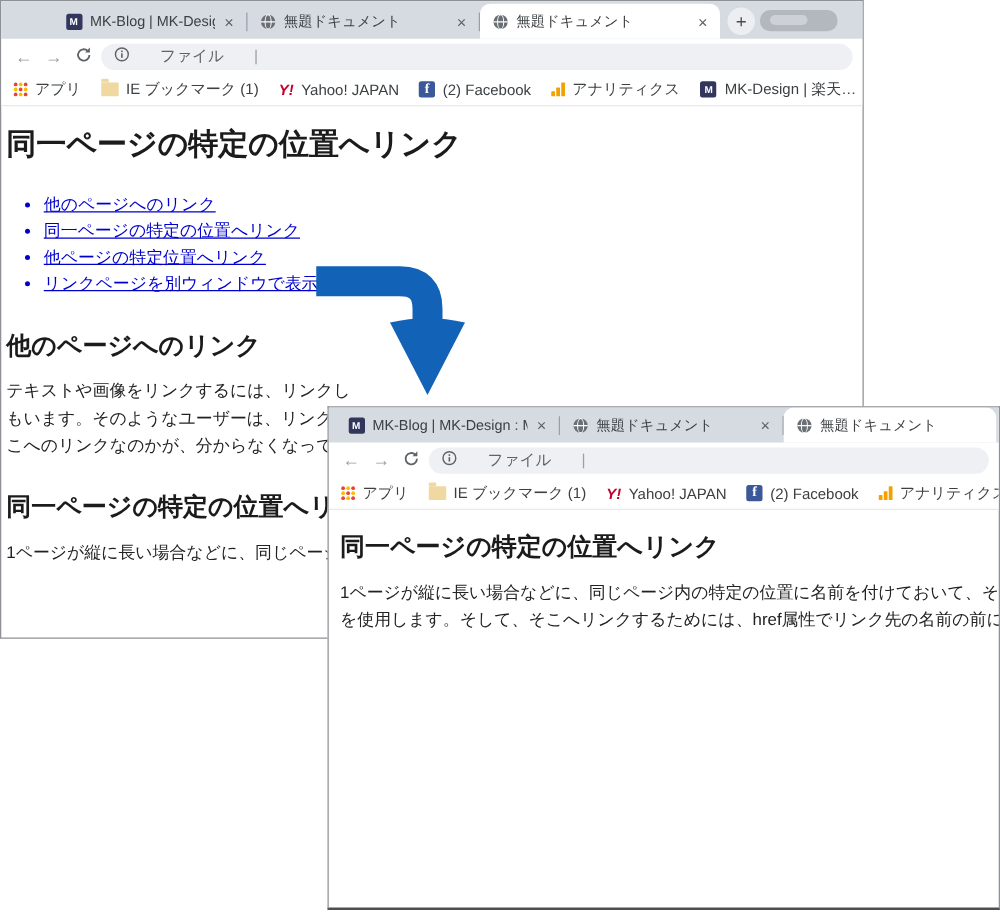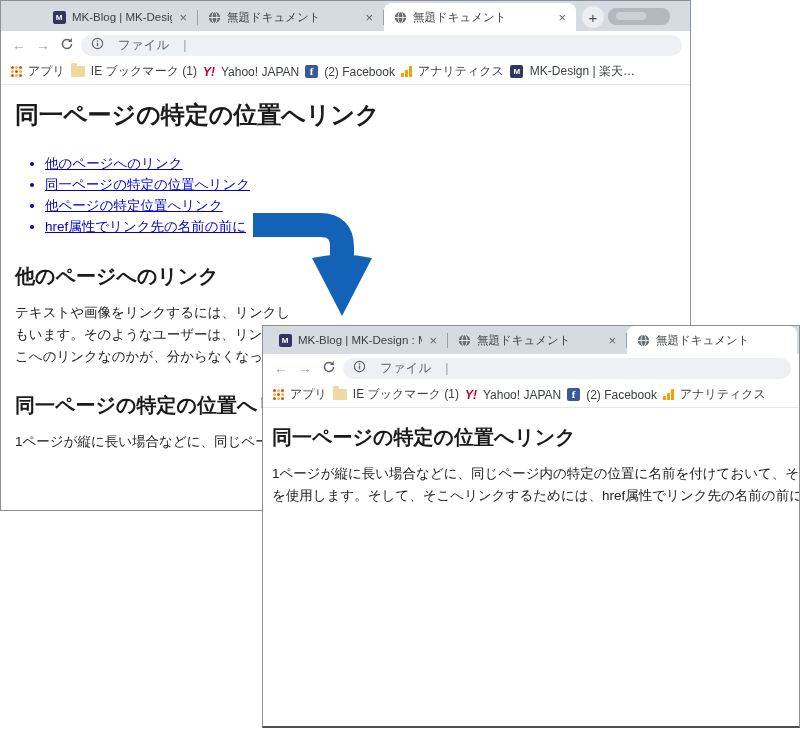--- a/index.html
+++ b/index.html
@@ -19,38 +19,38 @@
   .tab-sep{width:1px;height:15px;background:#9aa0a8;margin:0 0 6px 0;flex:none;}
   .close-x{font-size:13px;color:#5f6368;line-height:1;padding:0 1px;flex:none;}
   .favicon{flex:none;width:14px;height:14px;display:inline-flex;align-items:center;justify-content:center;}
   .mkfav{width:13px;height:13px;background:#32355c;color:#fff;font-size:8px;font-weight:bold;display:flex;align-items:center;justify-content:center;border-radius:2px;}
   .newtab{width:22px;height:22px;border-radius:50%;background:#eceef1;color:#4a4e53;font-size:15px;display:flex;align-items:center;justify-content:center;margin:0 4px 3px 6px;flex:none;}
   .blurblob{height:17px;width:62px;border-radius:8px;background:#b3b8bf;margin-bottom:6px;position:relative;flex:none;}
   .blurblob:after{content:"";position:absolute;left:8px;top:4px;width:30px;height:8px;border-radius:4px;background:#cdd1d6;}
   
   .toolbar{height:28px;background:#fff;display:flex;align-items:center;padding:0 8px;gap:4px;}
   .navbtn{font-size:14px;color:#9aa0a6;width:20px;text-align:center;flex:none;}
-  .omnibox{flex:1;background:#eef0f3;border-radius:13px;height:21px;display:flex;align-items:center;padding:0 10px;font-size:12.5px;color:#202124;gap:14px;overflow:hidden;white-space:nowrap;}
+  .omnibox{flex:1;background:#eef0f3;border-radius:13px;height:21px;display:flex;align-items:center;padding:0 10px;font-size:12.5px;color:#202124;gap:24px;overflow:hidden;white-space:nowrap;}
   .scheme{color:#5f6368;}
   .pipe{color:#9aa0a6;}
   .url{color:#202124;overflow:hidden;white-space:nowrap;}
   
-  .bookmarks{height:25px;background:#fff;display:flex;align-items:center;padding:0 10px;gap:6px;font-size:12px;color:#3c4043;border-bottom:1px solid #e6e8ea;white-space:nowrap;overflow:hidden;}
+  .bookmarks{height:25px;background:#fff;display:flex;align-items:center;padding:0 10px;gap:16px;font-size:12px;color:#3c4043;border-bottom:1px solid #e6e8ea;white-space:nowrap;overflow:hidden;}
   .bm{display:flex;align-items:center;gap:6px;flex:none;}
   .appsgrid{display:grid;grid-template-columns:repeat(3,3px);grid-gap:1px;}
   .appsgrid i{width:3px;height:3px;border-radius:50%;display:block;}
   .folder{width:14px;height:11px;background:#f0d9a0;border-radius:1px;position:relative;}
   .folder:before{content:"";position:absolute;top:-3px;left:0;width:6px;height:3px;background:#f0d9a0;border-radius:1px 1px 0 0;}
   .yglyph{color:#c3002f;font-weight:bold;font-size:12px;font-style:italic;}
   .fbicon{width:13px;height:13px;background:#3b5998;border-radius:2px;color:#fff;font-size:11px;font-weight:bold;display:flex;align-items:flex-end;justify-content:center;line-height:1.05;font-family:"Liberation Serif",serif;}
   .bars{display:flex;align-items:flex-end;gap:1px;height:11px;}
   .bars i{width:3px;background:#f2a100;display:block;border-radius:0.5px;}
   .bars i:nth-child(1){height:4px;}.bars i:nth-child(2){height:7px;}.bars i:nth-child(3){height:11px;}
   
-  .content{padding:8px 8px 0 14px;color:#1b1b1b;}
+  .content{padding:8px 8px 0 4px;color:#1b1b1b;}
   .h1{font-size:24px;font-weight:bold;margin:6px 0 0 0;white-space:nowrap;}
   .h3{font-size:15px;font-weight:bold;margin:40px 0 0 0;}
   ul.toc{margin:22px 0 0 0;padding:0 0 0 30px;}
   ul.toc li{font-size:13.5px;line-height:21px;color:#0000cc;}
   ul.toc a{color:#0000cc;text-decoration:underline;}
   .h2{font-size:20px;font-weight:bold;margin:26px 0 0 0;white-space:nowrap;}
   .pline{font-size:13.5px;line-height:22px;white-space:nowrap;color:#222;}
   .pgroup{margin-top:12px;}
   #win2 .h2{margin-top:8px;}
   #win2 .content{padding-left:9px;}
@@ -159,21 +159,21 @@
       <span>MK-Design | 楽天…</span>
     </span>
 
   </div>
   <div class="content">
     <div class="h1">同一ページの特定の位置へリンク</div>
     <ul class="toc">
       <li><a href="#">他のページへのリンク</a></li>
       <li><a href="#">同一ページの特定の位置へリンク</a></li>
       <li><a href="#">他ページの特定位置へリンク</a></li>
-      <li><a href="#">href属性でリンク先の名前の前に</a></li>
+      <li><a href="#">リンクページを別ウィンドウで表示</a></li>
     </ul>
     <div class="h2">他のページへのリンク</div>
     <div class="pgroup">
       <div class="pline">テキストや画像をリンクするには、リンクし</div>
       <div class="pline">もいます。そのようなユーザーは、リンクだ</div>
       <div class="pline">こへのリンクなのかが、分からなくなってし</div>
     </div>
     <div class="h2" style="margin-top:24px;">同一ページの特定の位置へリンク</div>
     <div class="pgroup">
       <div class="pline">1ページが縦に長い場合などに、同じページ内</div>

